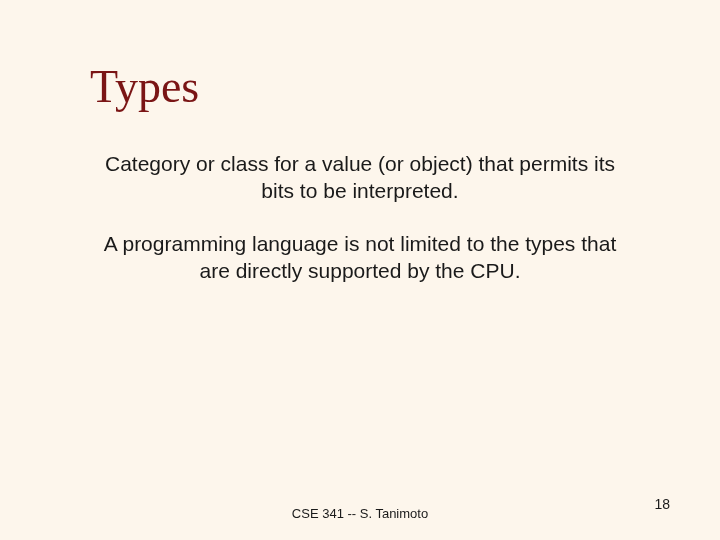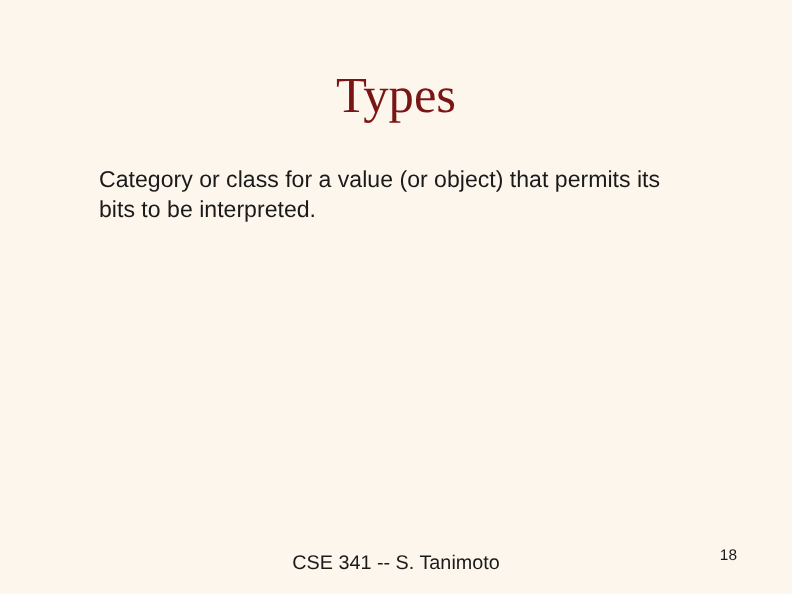--- a/index.html
+++ b/index.html
@@ -19,60 +19,62 @@
       width: 100%;
       height: 100%;
       padding: 60px 90px 0 90px;
       position: relative;
     }
     .title {
       color: #7a1515;
       font-family: 'Times New Roman', Times, serif;
       font-size: 46px;
       font-weight: normal;
-      text-align: center;
+      text-align: left;
       margin-bottom: 38px;
     }
     .body-text {
       color: #1a1a1a;
       font-size: 21px;
       line-height: 1.28;
       margin-bottom: 26px;
+      text-align: center;
     }
     .footer {
       position: absolute;
       bottom: 18px;
       left: 0;
       width: 100%;
       display: flex;
       justify-content: center;
       align-items: flex-start;
     }
     .footer-center {
       text-align: center;
-      font-size: 18px;
+      font-size: 13px;
       color: #1a1a1a;
       line-height: 1.25;
     }
     .page-number {
       position: absolute;
       right: 50px;
       bottom: 28px;
       font-size: 14px;
       color: #1a1a1a;
       text-align: right;
     }
   </style>
 </head>
 <body>
 
 <div class="slide">
   <h1 class="title">Types</h1>
 
   <p class="body-text">Category or class for a value (or object) that permits its bits to be interpreted.</p>
+  <p class="body-text">A programming language is not limited to the types that are directly supported by the CPU.</p>
 
   <div class="footer">
     <div class="footer-center">
       <div>CSE 341 -- S. Tanimoto</div>
     </div>
   </div>
   <div class="page-number">18</div>
 </div>
 
 </body></html>

